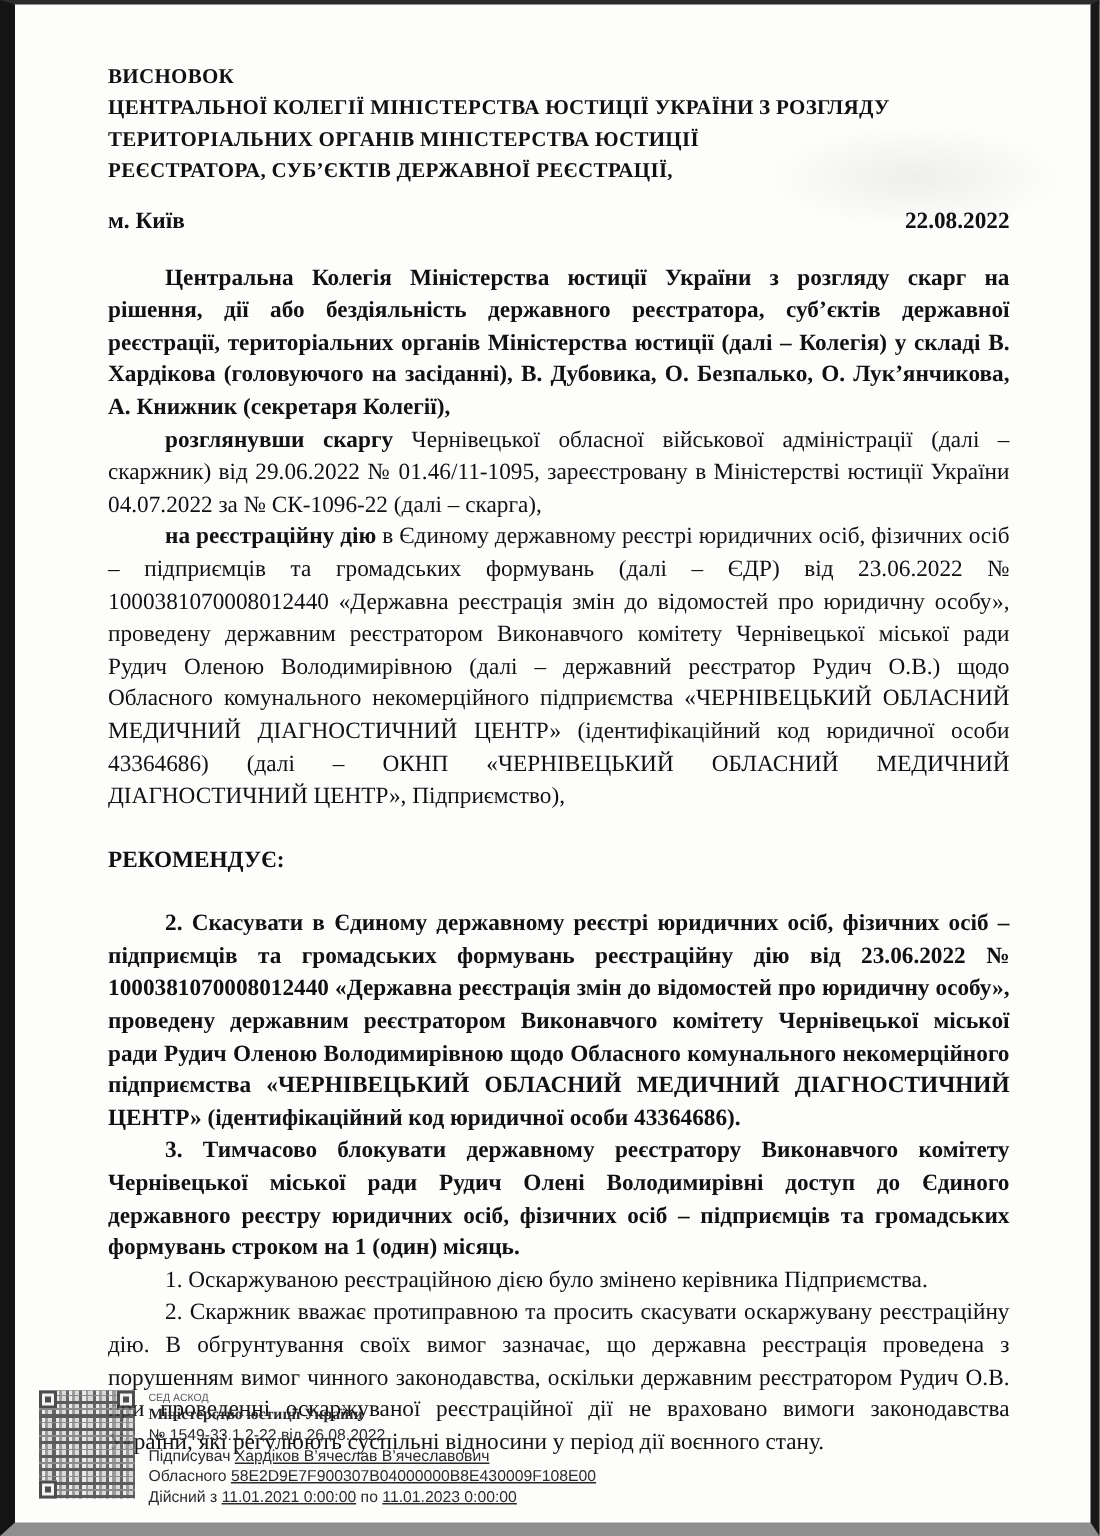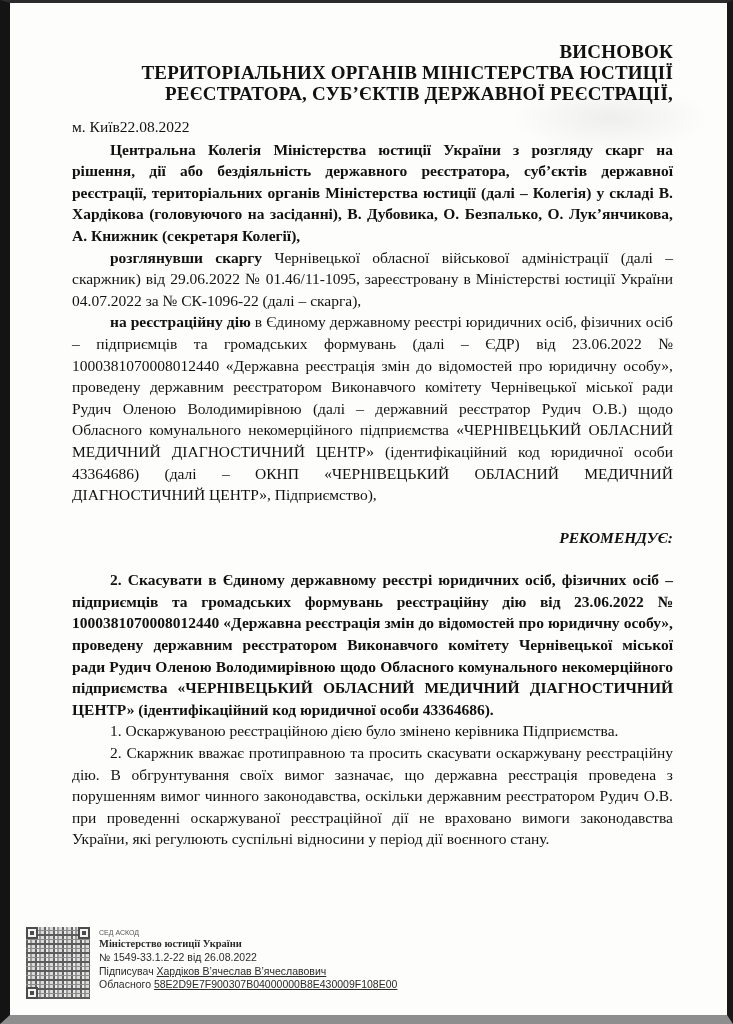--- a/index.html
+++ b/index.html
@@ -18,29 +18,29 @@
   }
   .smudge{
     position:absolute;left:500px;top:80px;width:200px;height:70px;
     background:radial-gradient(ellipse at center, rgba(0,0,0,0.06), rgba(0,0,0,0) 70%);
     pointer-events:none;
   }
   .content{
     position:absolute;left:62px;top:38px;width:601px;
     font-size:15.5px;line-height:21.6px;
   }
-  .title{ text-align:right;font-weight:bold;font-size:19px;line-height:21px;letter-spacing:.2px; }
+  .title{ text-align:left;font-weight:bold;font-size:14px;line-height:21px;letter-spacing:.2px; }
   .title div{white-space:nowrap;}
   .meta-row{
-    display:flex;justify-content:flex-start;
-    font-weight:normal;margin-top:12px;margin-bottom:1px;
+    display:flex;justify-content:space-between;
+    font-weight:bold;margin-top:12px;margin-bottom:16px;
   }
   p{margin:0;text-align:justify;text-indent:38px;}
   .b{font-weight:bold;}
-  .center-heading{text-align:right;font-weight:bold;margin:21px 0 21px 0;text-indent:0;font-style:italic;}
+  .center-heading{text-align:left;font-weight:bold;margin:21px 0 21px 0;text-indent:0;}
   .motives-heading{font-weight:bold;margin-top:21px;}
   .stamp{
     position:absolute;left:16px;top:924px;
     display:flex;align-items:flex-start;gap:9px;
     font-family:"Liberation Sans", sans-serif;color:#2b2b2b;
   }
   .qr{
     position:relative;width:64px;height:72px;flex:0 0 auto;opacity:.85;
     background-image:
       repeating-linear-gradient(0deg,#3f3f3f 0 2px,rgba(255,255,255,0) 2px 5px,#777 5px 6px,rgba(255,255,255,0) 6px 9px),
@@ -56,50 +56,53 @@
 </style>
 </head>
 <body>
 
 <div class="frame">
   <div class="smudge"></div>
 
   <div class="content">
     <div class="title">
       <div>ВИСНОВОК</div>
+      <div>ЦЕНТРАЛЬНОЇ КОЛЕГІЇ МІНІСТЕРСТВА ЮСТИЦІЇ УКРАЇНИ З РОЗГЛЯДУ</div>
       <div>ТЕРИТОРІАЛЬНИХ ОРГАНІВ МІНІСТЕРСТВА ЮСТИЦІЇ</div>
       <div>РЕЄСТРАТОРА, СУБ’ЄКТІВ ДЕРЖАВНОЇ РЕЄСТРАЦІЇ,</div>
     </div>
 
     <div class="meta-row">
       <span>м. Київ</span>
       <span>22.08.2022</span>
     </div>
 
     <p class="b">Центральна Колегія Міністерства юстиції України з розгляду скарг на рішення, дії або бездіяльність державного реєстратора, суб’єктів державної реєстрації, територіальних органів Міністерства юстиції (далі – Колегія) у складі В. Хардікова (головуючого на засіданні), В. Дубовика, О. Безпалько, О. Лук’янчикова, А. Книжник (секретаря Колегії),</p>
 
     <p><span class="b">розглянувши скаргу</span><span> Чернівецької обласної військової адміністрації (далі – скаржник) від 29.06.2022 № 01.46/11-1095, зареєстровану в Міністерстві юстиції України 04.07.2022 за № СК-1096-22 (далі – скарга),</span></p>
 
     <p><span class="b">на реєстраційну дію</span><span> в Єдиному державному реєстрі юридичних осіб, фізичних осіб – підприємців та громадських формувань (далі – ЄДР) від 23.06.2022 № 1000381070008012440 «Державна реєстрація змін до відомостей про юридичну особу», проведену державним реєстратором Виконавчого комітету Чернівецької міської ради Рудич Оленою Володимирівною (далі – державний реєстратор Рудич О.В.) щодо Обласного комунального некомерційного підприємства «ЧЕРНІВЕЦЬКИЙ ОБЛАСНИЙ МЕДИЧНИЙ ДІАГНОСТИЧНИЙ ЦЕНТР» (ідентифікаційний код юридичної особи 43364686) (далі – ОКНП «ЧЕРНІВЕЦЬКИЙ ОБЛАСНИЙ МЕДИЧНИЙ ДІАГНОСТИЧНИЙ ЦЕНТР», Підприємство),</span></p>
 
     <p class="center-heading">РЕКОМЕНДУЄ:</p>
 
     <p class="b">2. Скасувати в Єдиному державному реєстрі юридичних осіб, фізичних осіб – підприємців та громадських формувань реєстраційну дію від 23.06.2022 № 1000381070008012440 «Державна реєстрація змін до відомостей про юридичну особу», проведену державним реєстратором Виконавчого комітету Чернівецької міської ради Рудич Оленою Володимирівною щодо Обласного комунального некомерційного підприємства «ЧЕРНІВЕЦЬКИЙ ОБЛАСНИЙ МЕДИЧНИЙ ДІАГНОСТИЧНИЙ ЦЕНТР» (ідентифікаційний код юридичної особи 43364686).</p>
+    <p class="b">3. Тимчасово блокувати державному реєстратору Виконавчого комітету Чернівецької міської ради Рудич Олені Володимирівні доступ до Єдиного державного реєстру юридичних осіб, фізичних осіб – підприємців та громадських формувань строком на 1 (один) місяць.</p>
 
     <p>1. Оскаржуваною реєстраційною дією було змінено керівника Підприємства.</p>
     <p>2. Скаржник вважає протиправною та просить скасувати оскаржувану реєстраційну дію. В обгрунтування своїх вимог зазначає, що державна реєстрація проведена з порушенням вимог чинного законодавства, оскільки державним реєстратором Рудич О.В. при проведенні оскаржуваної реєстраційної дії не враховано вимоги законодавства України, які регулюють суспільні відносини у період дії воєнного стану.</p>
   </div>
 
   <div class="stamp">
     <div class="qr">
       <div class="finder tl"></div>
       <div class="finder tr"></div>
       <div class="finder bl"></div>
     </div>
     <div class="stamp-text">
       <div class="stamp-sed">СЕД АСКОД</div>
       <div class="stamp-org">Міністерство юстиції України</div>
       <div>№ 1549-33.1.2-22 від 26.08.2022</div>
       <div><span>Підписувач</span> <span class="u">Хардіков В’ячеслав В’ячеславович</span></div>
       <div><span>Обласного</span> <span class="u">58E2D9E7F900307B04000000B8E430009F108E00</span></div>
+      <div><span>Дійсний з</span> <span class="u">11.01.2021 0:00:00</span> <span>по</span> <span class="u">11.01.2023 0:00:00</span></div>
     </div>
   </div>
 </div>
 
 </body></html>

